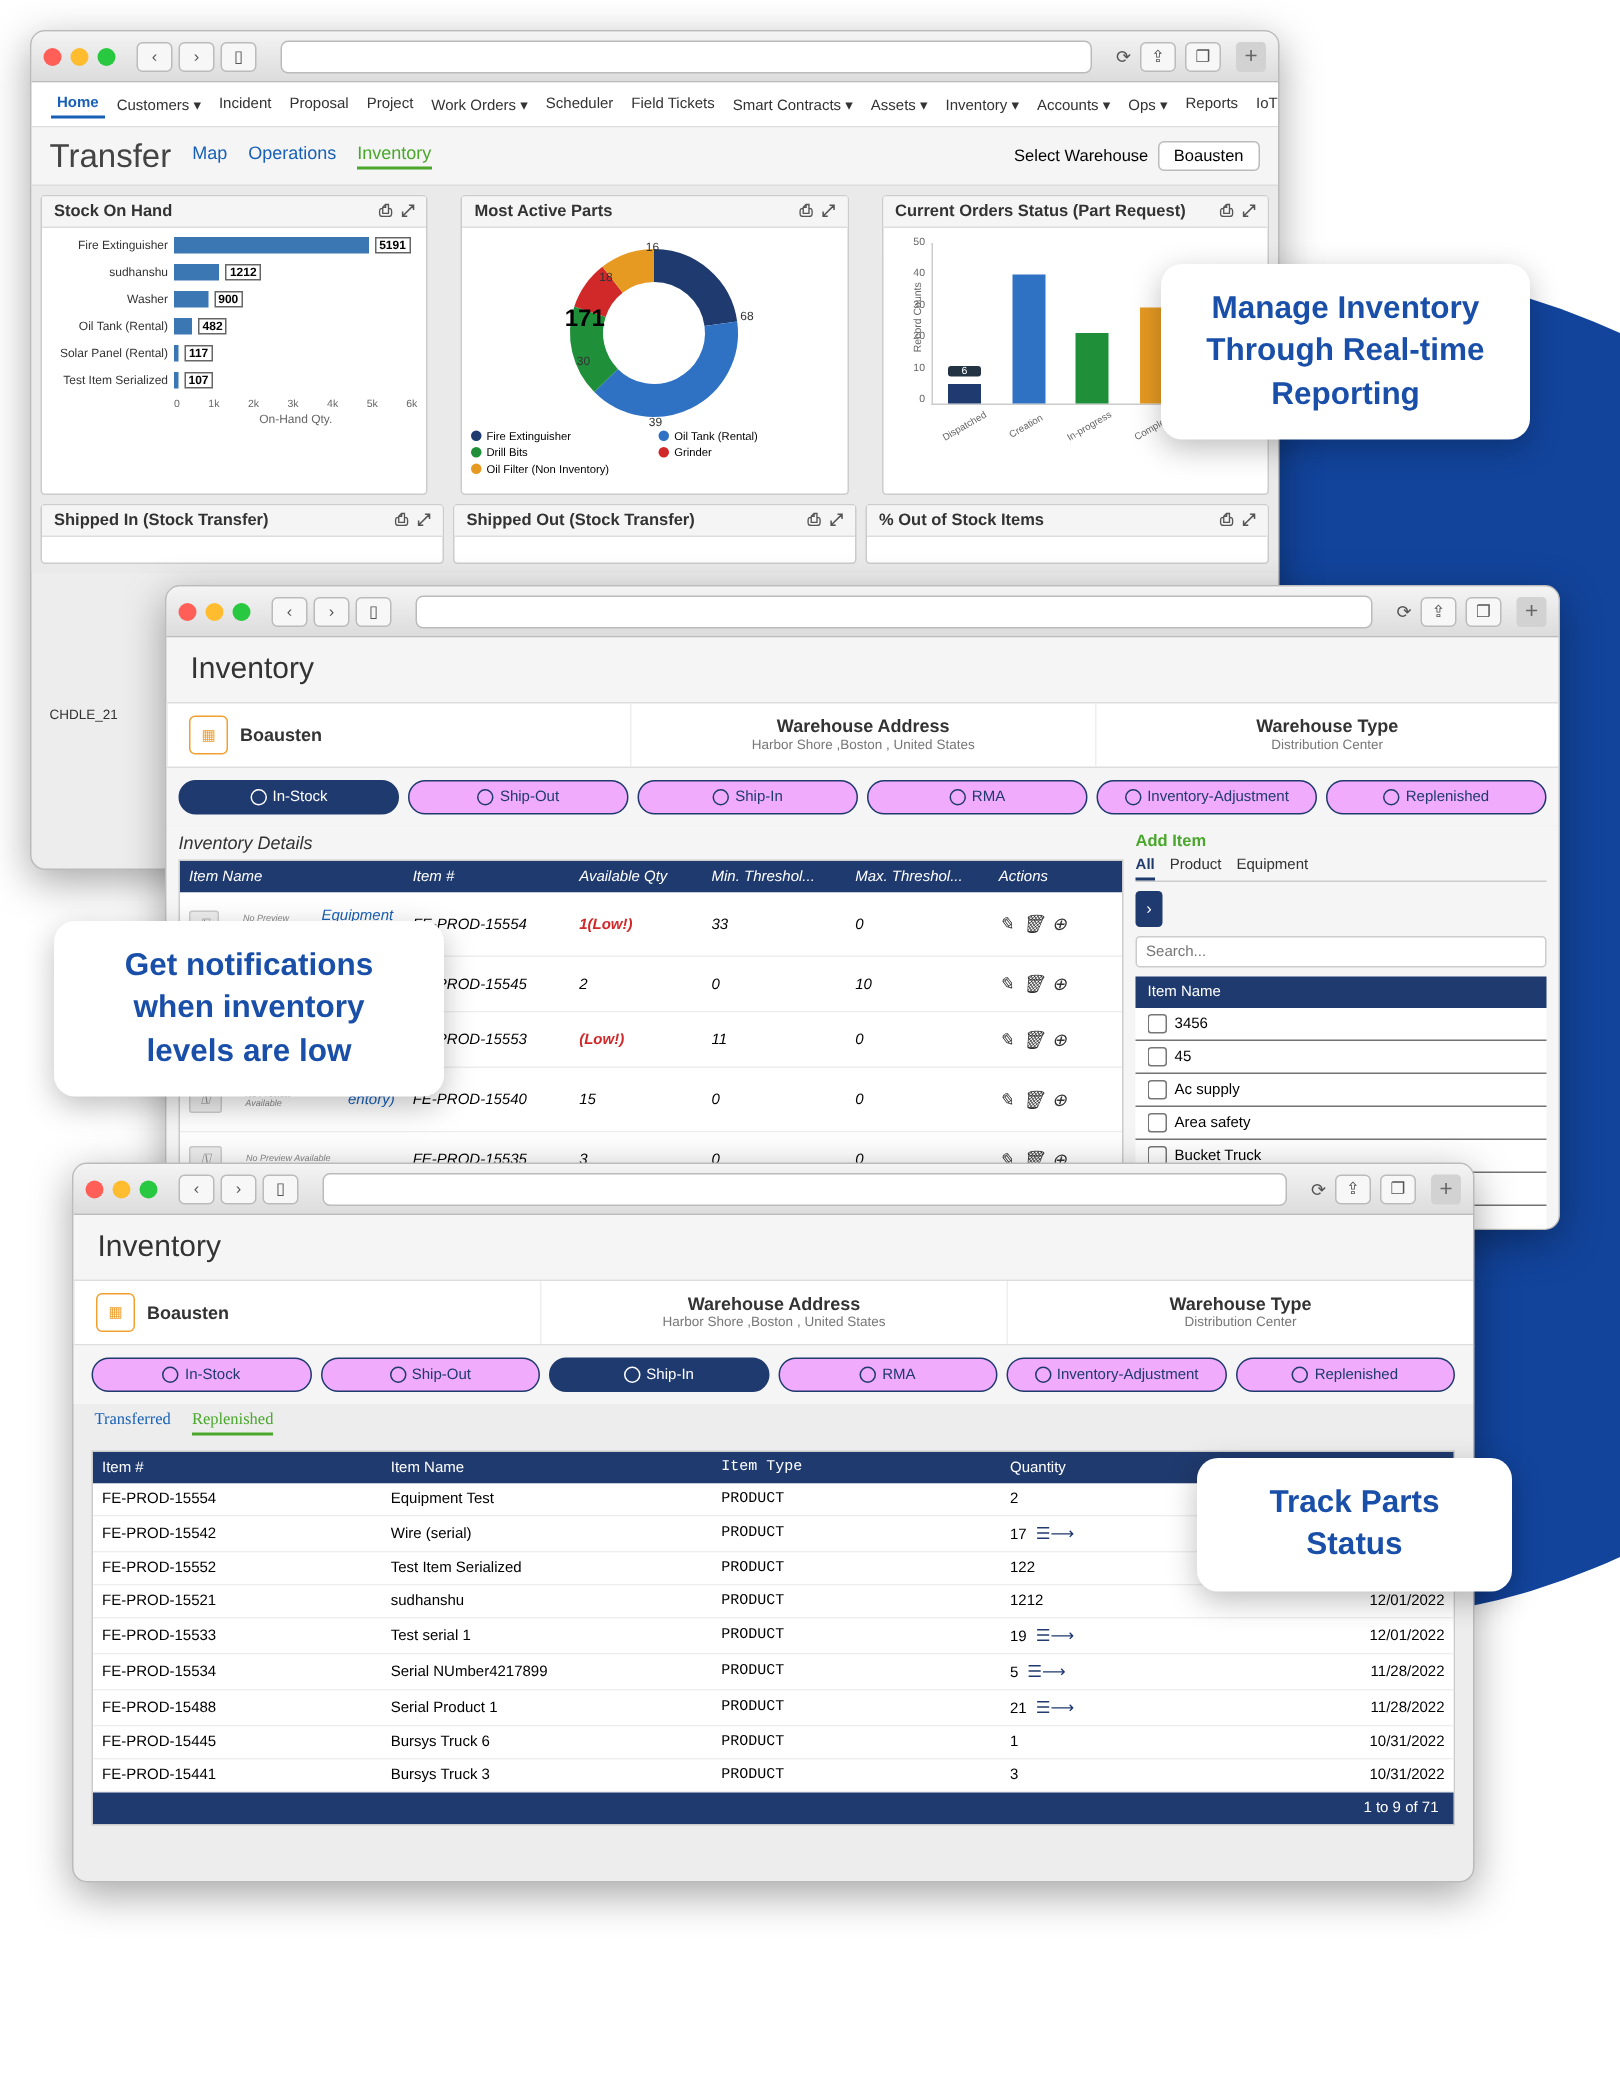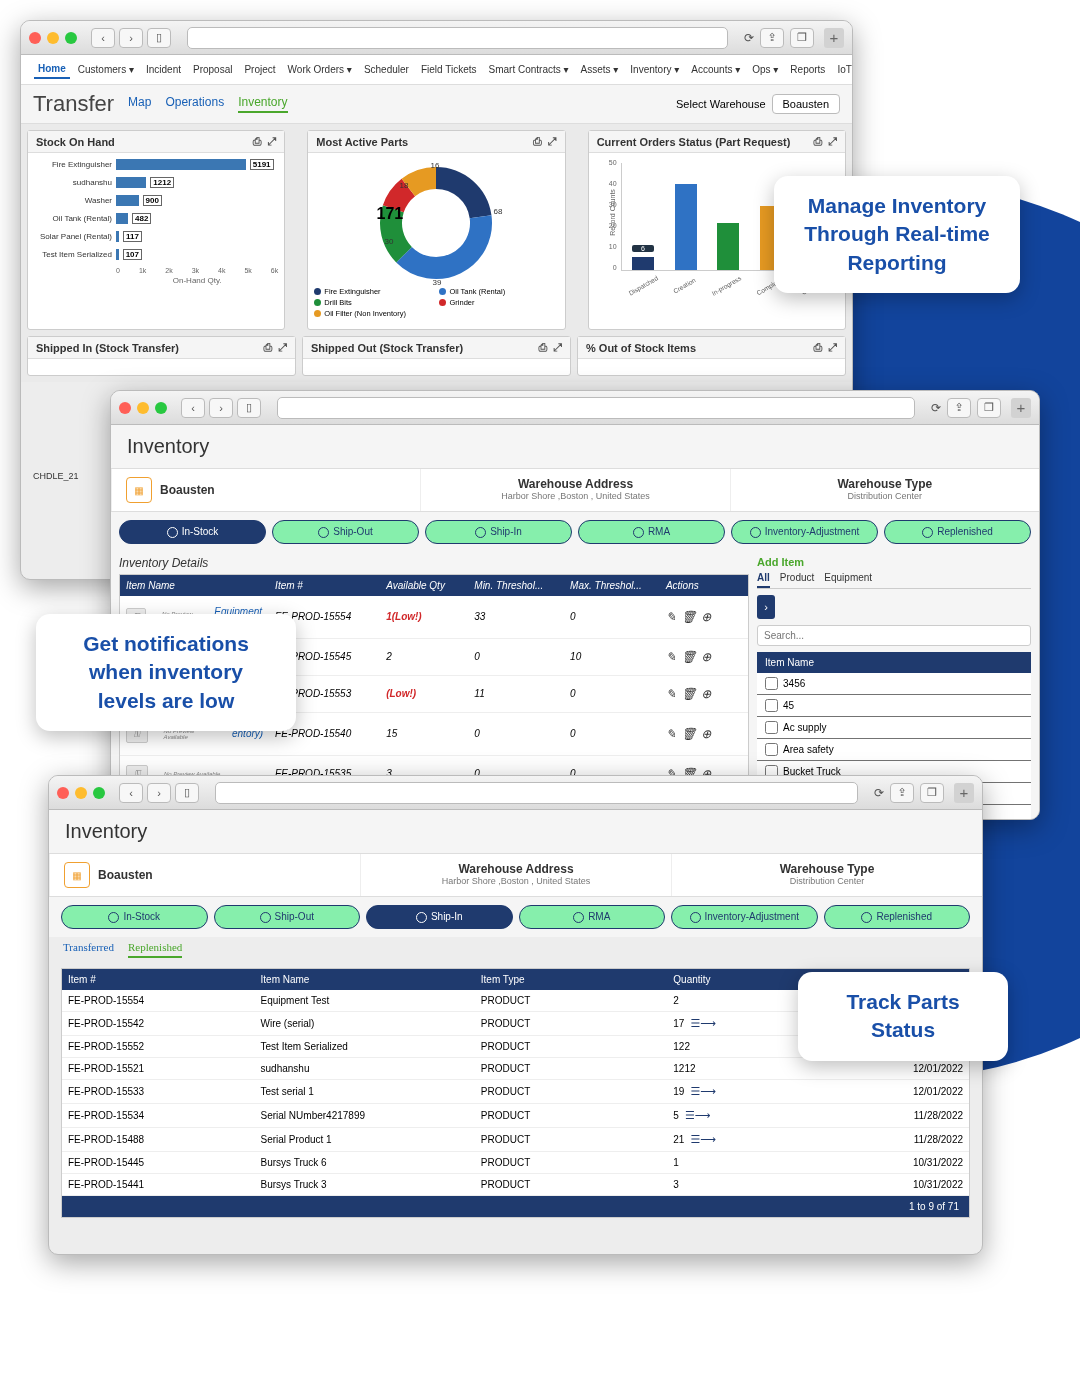--- a/index.html
+++ b/index.html
@@ -60,21 +60,21 @@
   
   .w2{top:390px;left:110px;width:930px;height:430px;z-index:2;}
   .inv-title{font-size:20px;color:#333;padding:10px 16px;background:#f5f5f5;}
   .inv-head{display:flex;background:#fff;border-top:1px solid #ddd;border-bottom:1px solid #ddd;}
   .inv-head .cell{flex:1;padding:8px 14px;text-align:center;font-size:10px;border-left:1px solid #eee;}
   .inv-head .cell:first-child{text-align:left;display:flex;align-items:center;gap:8px;}
   .wh-icon{width:26px;height:26px;border:1px solid #f0a030;border-radius:4px;display:flex;align-items:center;justify-content:center;color:#f0a030;}
   .inv-head .t{font-weight:bold;color:#333;font-size:12px;}
   .inv-head .s{color:#777;font-size:9px;}
   .inv-tabs{display:flex;gap:6px;padding:8px;background:#f5f5f5;}
-  .inv-tab{flex:1;border:1px solid #1f3a6e;border-radius:16px;padding:5px 0;text-align:center;font-size:10px;color:#1f3a6e;background:#86efac;cursor:pointer;}
+  .inv-tab{flex:1;border:1px solid #1f3a6e;border-radius:16px;padding:5px 0;text-align:center;font-size:10px;color:#1f3a6e;background:#f0abfc;cursor:pointer;}
   .inv-tab.active{background:#1f3a6e;color:#fff;}
   .inv-tab .ic{display:inline-block;width:11px;height:11px;border:1.5px solid currentColor;border-radius:50%;margin-right:4px;vertical-align:middle;}
   .inv-body{display:flex;padding:0 8px 8px;gap:8px;background:#f5f5f5;}
   .inv-left{flex:2.3;font-style:italic;}
   .inv-left h3{font-size:12px;color:#333;margin:4px 0;font-weight:normal;}
   .inv-table{border:1px solid #ccc;}
   .th{background:#1f3a6e;color:#fff;display:flex;font-size:10px;}
   .th div,.tr div{padding:5px 6px;}
   .c-name{flex:1.8;} .c-num{flex:1.3;} .c-av{flex:1;} .c-min{flex:1.1;} .c-max{flex:1.1;} .c-act{flex:1;}
   .tr{display:flex;font-size:10px;border-bottom:1px solid #eee;align-items:center;background:#fff;}
@@ -96,21 +96,21 @@
   .r-row input{margin:0;}
 
   
   .w3{top:775px;left:48px;width:935px;height:480px;z-index:3;}
   .w3 .inv-tabs{padding:8px 12px;}
   .sub-tabs{display:flex;gap:14px;padding:4px 14px;font-size:11px;}
   .sub-tabs span{color:#1860b6;cursor:pointer;padding-bottom:3px;font-family:Liberation Serif, serif;}
   .sub-tabs span.active{color:#4aa72c;border-bottom:2px solid #4aa72c;}
   .tbl3{margin:6px 12px;border:1px solid #ccc;}
   .tbl3 .th,.tbl3 .tr{display:flex;}
-  .tbl3 .c1{flex:1.3;} .tbl3 .c2{flex:1.5;} .tbl3 .c3{flex:1.3;} .tbl3 .c4{flex:1;} .tbl3 .c5{flex:1;text-align:right;}
+  .tbl3 .c1{flex:1.3;} .tbl3 .c2{flex:1.5;} .tbl3 .c3{flex:1.3;font-family:Liberation Mono, monospace;} .tbl3 .c4{flex:1;} .tbl3 .c5{flex:1;text-align:right;}
   .qty-ic{display:inline-block;margin-left:6px;color:#1f3a6e;font-size:11px;}
   .tbl3-foot{background:#1f3a6e;color:#fff;font-size:10px;text-align:right;padding:5px 10px;}
 
   
   .callout{position:absolute;background:#fff;border-radius:14px;box-shadow:0 6px 20px rgba(0,0,0,.25);padding:16px 22px;color:#194fa8;font-weight:bold;font-size:21px;text-align:center;z-index:5;line-height:1.35;}
   .co1{top:176px;right:60px;width:246px;}
   .co2{top:614px;left:36px;width:260px;}
   .co3{top:972px;right:72px;width:210px;}
 </style>
 </head>

